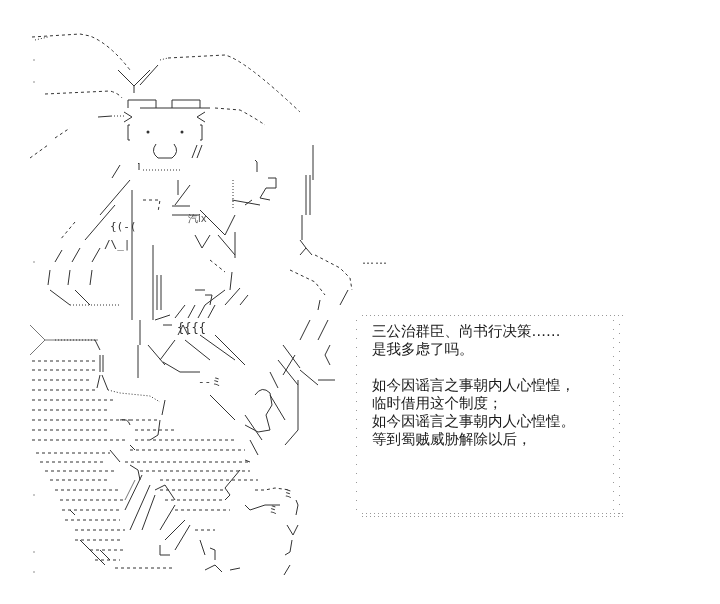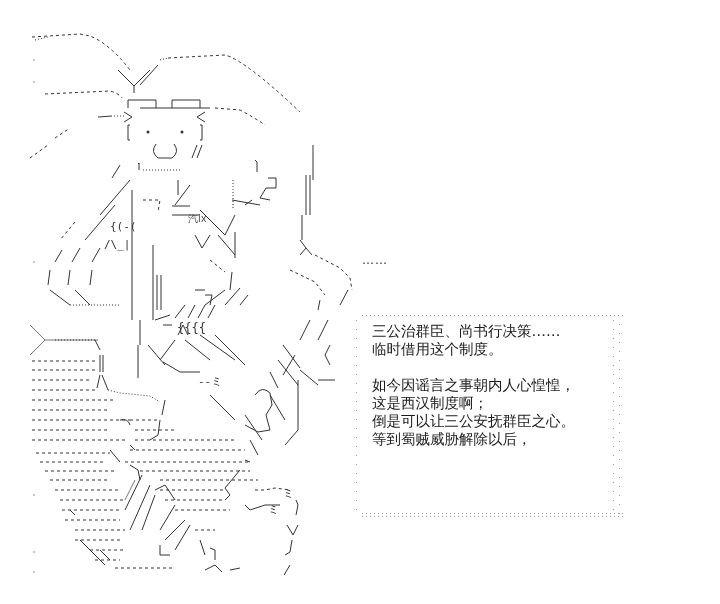--- a/index.html
+++ b/index.html
@@ -241,20 +241,20 @@
 
 <div class="dotrow" style="left:362px; top:315px; width:262px;"></div>
 <div class="dotrow" style="left:362px; top:513px; width:262px;"></div>
 <div class="dotrow" style="left:362px; top:516px; width:262px;"></div>
 <div class="dotcol" style="left:356px; top:320px; height:190px;"></div>
 <div class="dotcol" style="left:613px; top:320px; height:190px;"></div>
 <div class="dotcol" style="left:619px; top:324px; height:190px;"></div>
 
 <div id="dialogue">
   <div class="dl">三公治群臣、尚书行决策……</div>
-  <div class="dl">临时借用这个制度。</div>
+  <div class="dl">是我多虑了吗。</div>
   <div class="dl blank"></div>
   <div class="dl">如今因谣言之事朝内人心惶惶，</div>
-  <div class="dl">这是西汉制度啊；</div>
-  <div class="dl">倒是可以让三公安抚群臣之心。</div>
+  <div class="dl">临时借用这个制度；</div>
+  <div class="dl">如今因谣言之事朝内人心惶惶。</div>
   <div class="dl">等到蜀贼威胁解除以后，</div>
   <div class="dl blank"></div>
 </div>
 
 </body></html>

